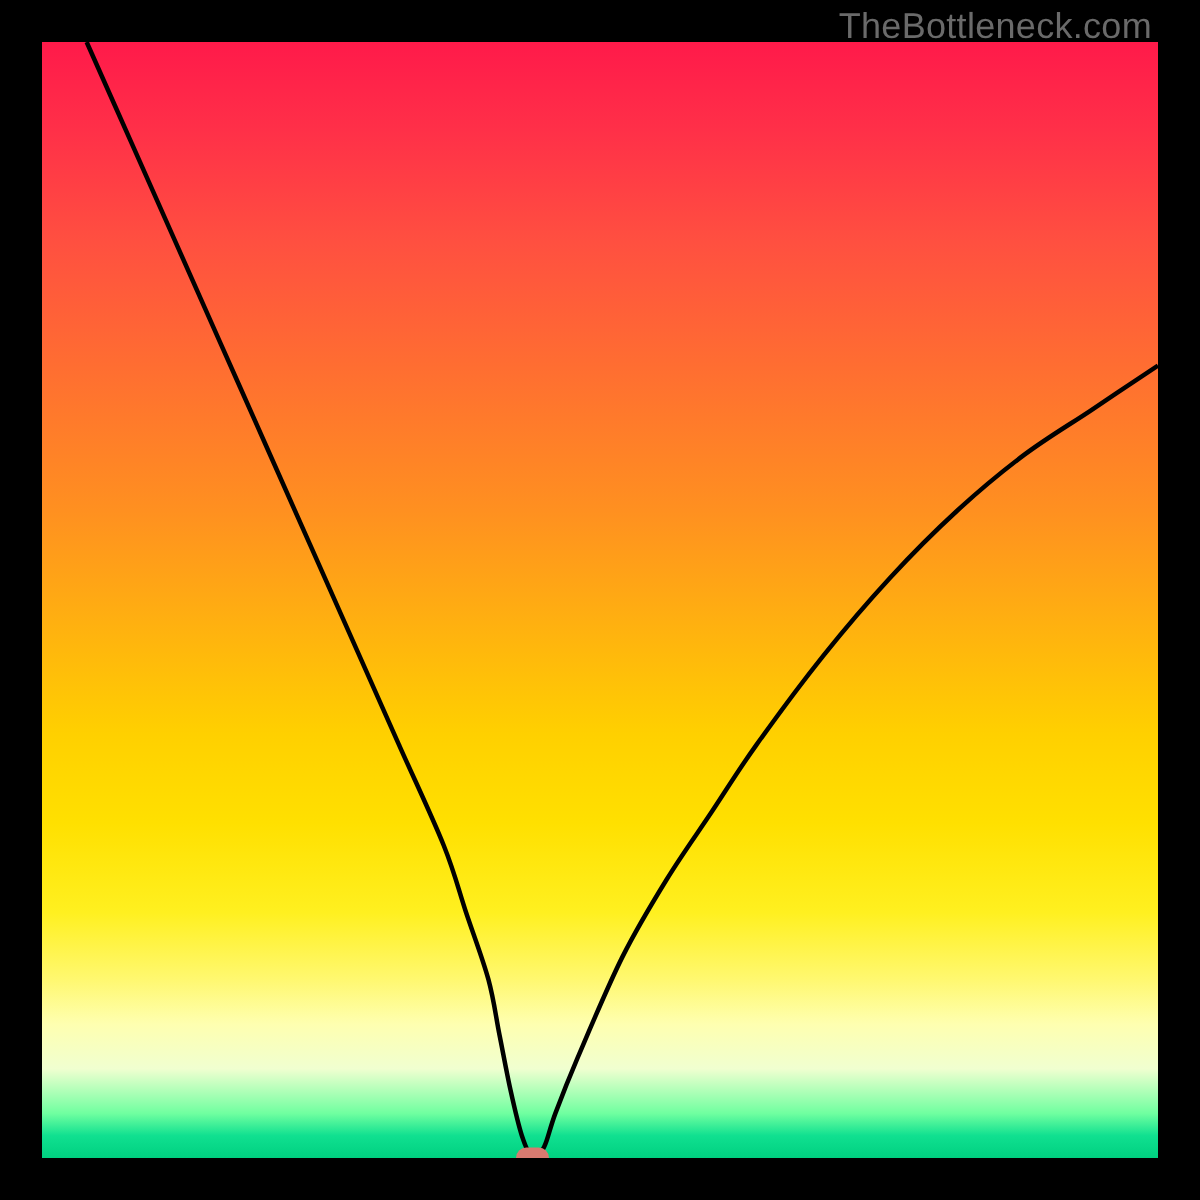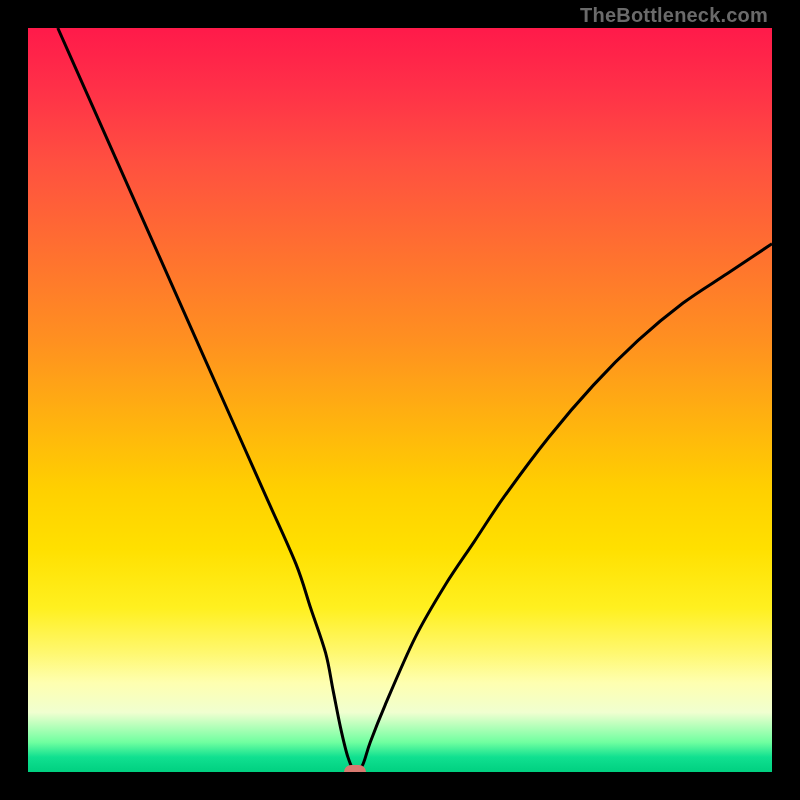--- a/index.html
+++ b/index.html
@@ -45,22 +45,22 @@
       #f0ffd0 92%,
       #70ffa0 96%,
       #10e090 98%,
       #00d080 100%
     );
   }
   .watermark {
     position: absolute;
     top: 4px;
     right: 32px;
-    font-size: 20px;
-    font-weight: bold;
+    font-size: 24px;
+    font-weight: normal;
     color: #6a6a6a;
     letter-spacing: 0.2px;
     z-index: 10;
   }
   .curve-svg {
     position: absolute;
     left: 0;
     top: 0;
     width: 100%;
     height: 100%;

